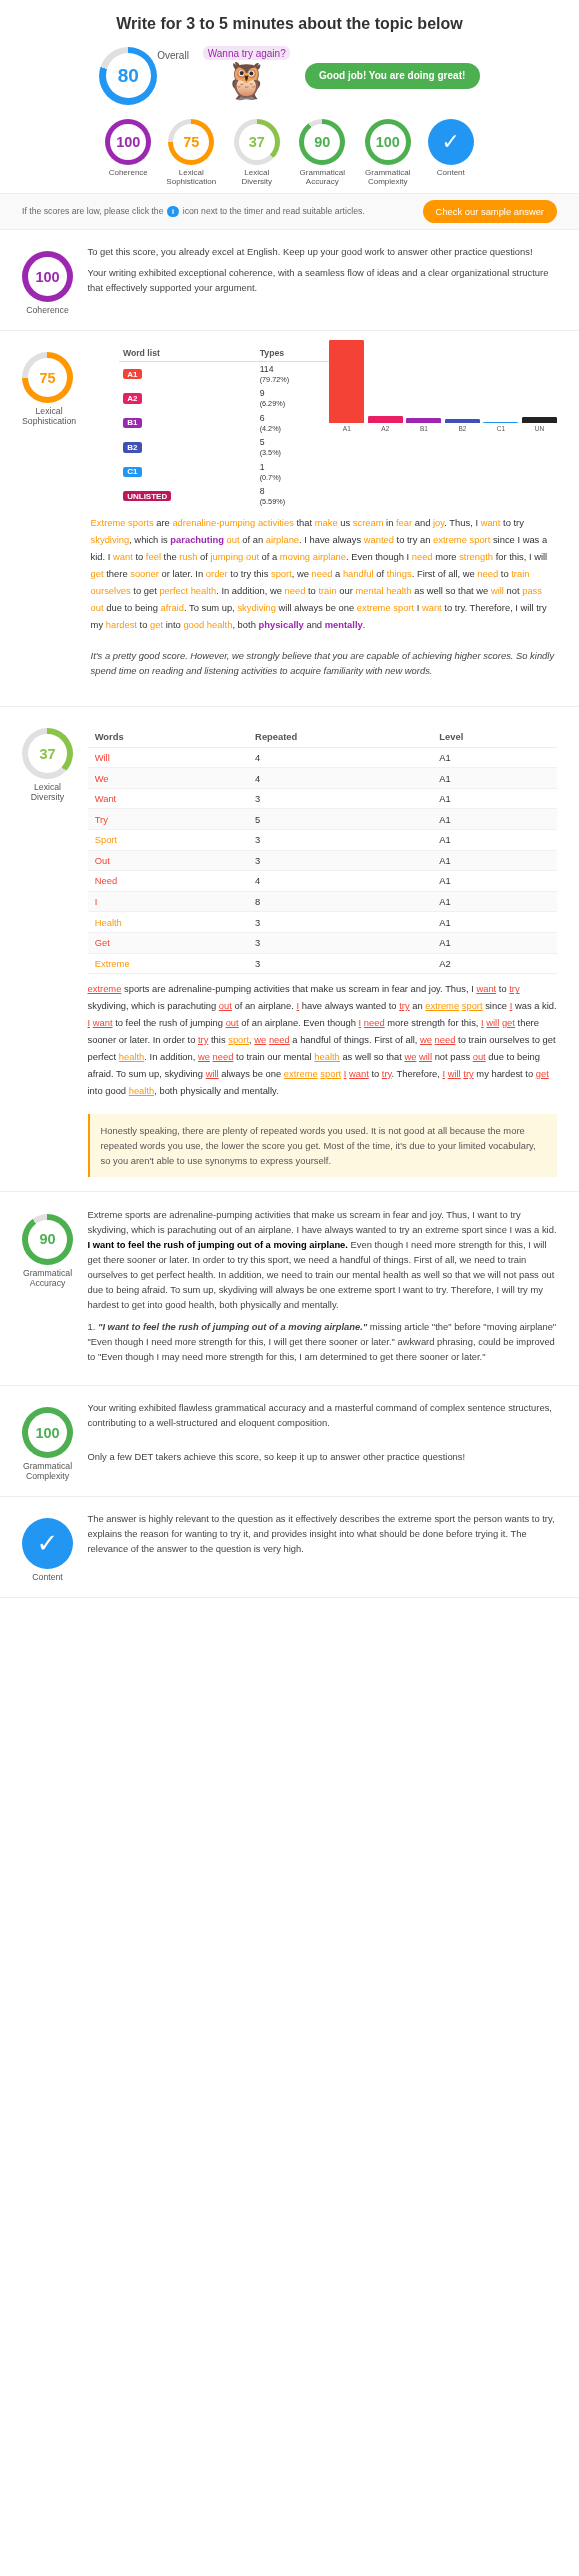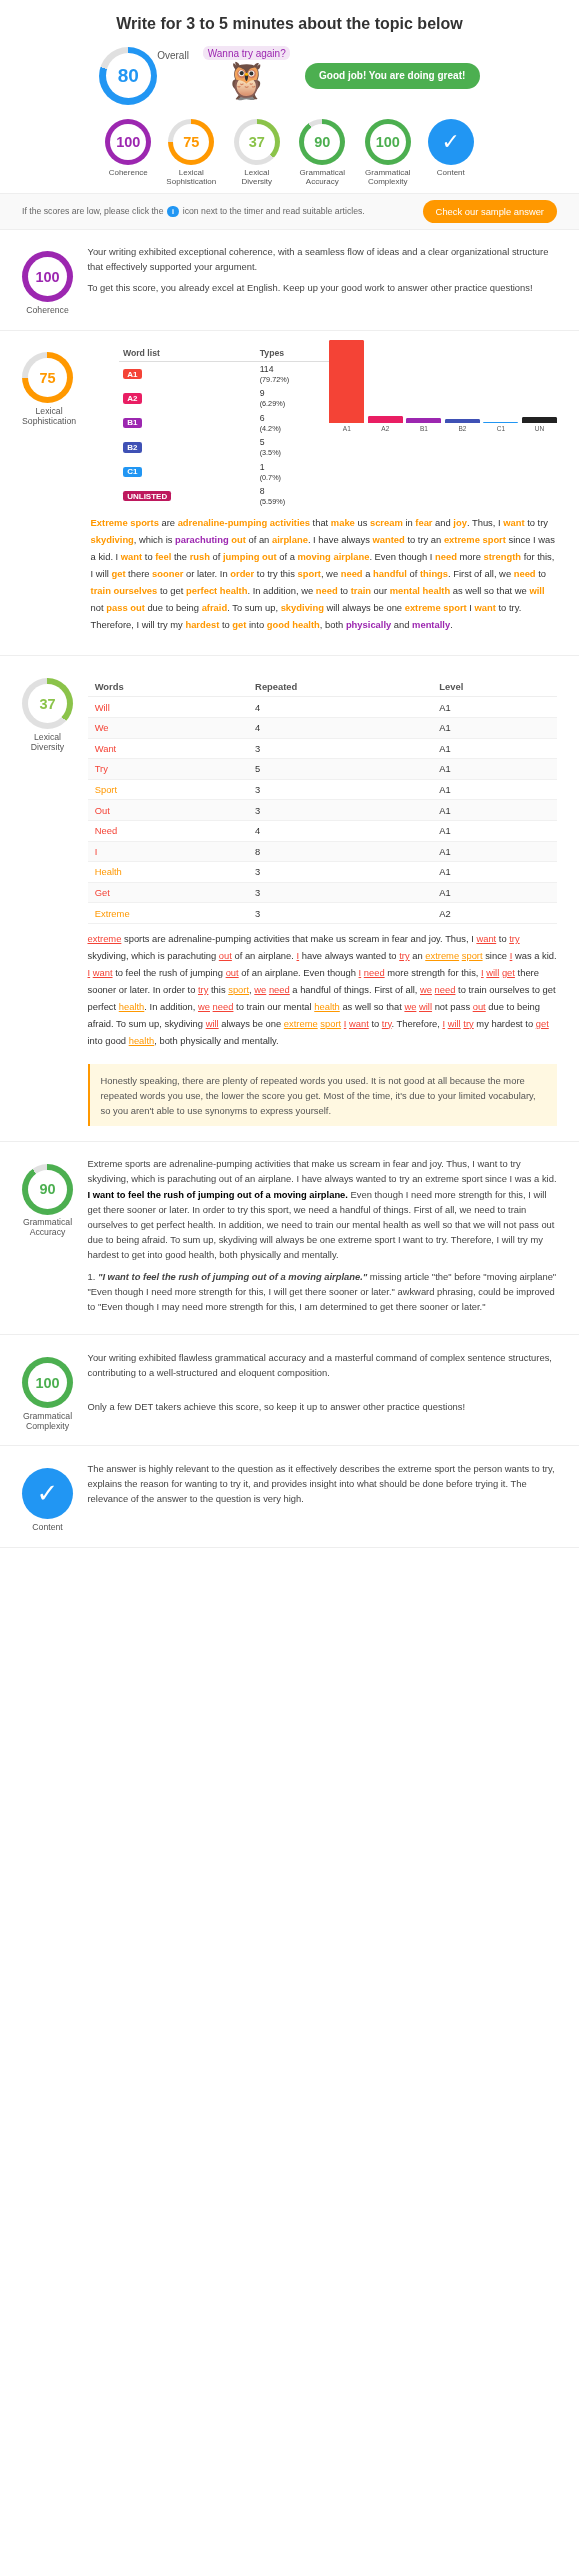--- a/index.html
+++ b/index.html
@@ -295,21 +295,21 @@
       font-size: 6.5px;
       margin-top: 2.2px;
       color: #555;
     }
     .highlighted-text-block {
       font-size: 9.4px;
       line-height: 1.8;
       padding: 7.2px 0;
       color: #333;
     }
-    .hl-orange { color: #ff9800; font-weight: bold; }
+    .hl-orange { color: #ff9800; font-weight: normal; }
     .hl-purple { color: #9c27b0; font-weight: bold; }
     .info-note {
       font-size: 9.4px;
       color: #555;
       padding: 7.2px 0;
       font-style: italic;
     }
     
     .lex-div-table {
       width: 100%;
@@ -449,22 +449,22 @@
 
 <div class="section-card">
   <div class="section-with-score">
     <div>
       <div class="section-score-circle donut-100-purple">
         <div class="section-score-inner color-100-purple">100</div>
       </div>
       <div class="section-label">Coherence</div>
     </div>
     <div class="section-content">
+      <p>To get this score, you already excel at English. Keep up your good work to answer other practice questions!</p>
       <p>Your writing exhibited exceptional coherence, with a seamless flow of ideas and a clear organizational structure that effectively supported your argument.</p>
-      <p>To get this score, you already excel at English. Keep up your good work to answer other practice questions!</p>
     </div>
   </div>
 </div>
 
 <div class="section-card">
   <div class="section-with-score">
     <div>
       <div class="section-score-circle donut-75-orange">
         <div class="section-score-inner color-75-orange">75</div>
       </div>
@@ -534,20 +534,21 @@
               <div class="bar-rect" style="height:5.8px;background:#222;"></div>
               <div class="bar-label">UN</div>
             </div>
           </div>
         </div>
       </div>
 
       <div class="highlighted-text-block">
         <span class="hl-orange">Extreme sports</span> are <span class="hl-orange">adrenaline-pumping</span> <span class="hl-orange">activities</span> that <span class="hl-orange">make</span> us <span class="hl-orange">scream</span> in <span class="hl-orange">fear</span> and <span class="hl-orange">joy</span>. Thus, I <span class="hl-orange">want</span> to try <span class="hl-orange">skydiving</span>, which is <span class="hl-purple">parachuting</span> <span class="hl-orange">out</span> of an <span class="hl-orange">airplane</span>. I have always <span class="hl-orange">wanted</span> to try an <span class="hl-orange">extreme sport</span> since I was a kid. I <span class="hl-orange">want</span> to <span class="hl-orange">feel</span> the <span class="hl-orange">rush</span> of <span class="hl-orange">jumping</span> <span class="hl-orange">out</span> of a <span class="hl-orange">moving airplane</span>. Even though I <span class="hl-orange">need</span> more <span class="hl-orange">strength</span> for this, I will <span class="hl-orange">get</span> there <span class="hl-orange">sooner</span> or later. In <span class="hl-orange">order</span> to try this <span class="hl-orange">sport</span>, we <span class="hl-orange">need</span> a <span class="hl-orange">handful</span> of <span class="hl-orange">things</span>. First of all, we <span class="hl-orange">need</span> to <span class="hl-orange">train ourselves</span> to get <span class="hl-orange">perfect health</span>. In addition, we <span class="hl-orange">need</span> to <span class="hl-orange">train</span> our <span class="hl-orange">mental health</span> as well so that we <span class="hl-orange">will</span> not <span class="hl-orange">pass out</span> due to being <span class="hl-orange">afraid</span>. To sum up, <span class="hl-orange">skydiving</span> will always be one <span class="hl-orange">extreme sport</span> I <span class="hl-orange">want</span> to try. Therefore, I will try my <span class="hl-orange">hardest</span> to <span class="hl-orange">get</span> into <span class="hl-orange">good health</span>, both <span class="hl-purple">physically</span> and <span class="hl-purple">mentally</span>.
       </div>
+      <p class="info-note">It's a pretty good score. However, we strongly believe that you are capable of achieving higher scores. So kindly spend time on reading and listening activities to acquire familiarity with new words.</p>
     </div>
   </div>
 </div>
 
 <div class="section-card">
   <div class="section-with-score">
     <div>
       <div class="section-score-circle donut-37-green">
         <div class="section-score-inner color-37-green">37</div>
       </div>

